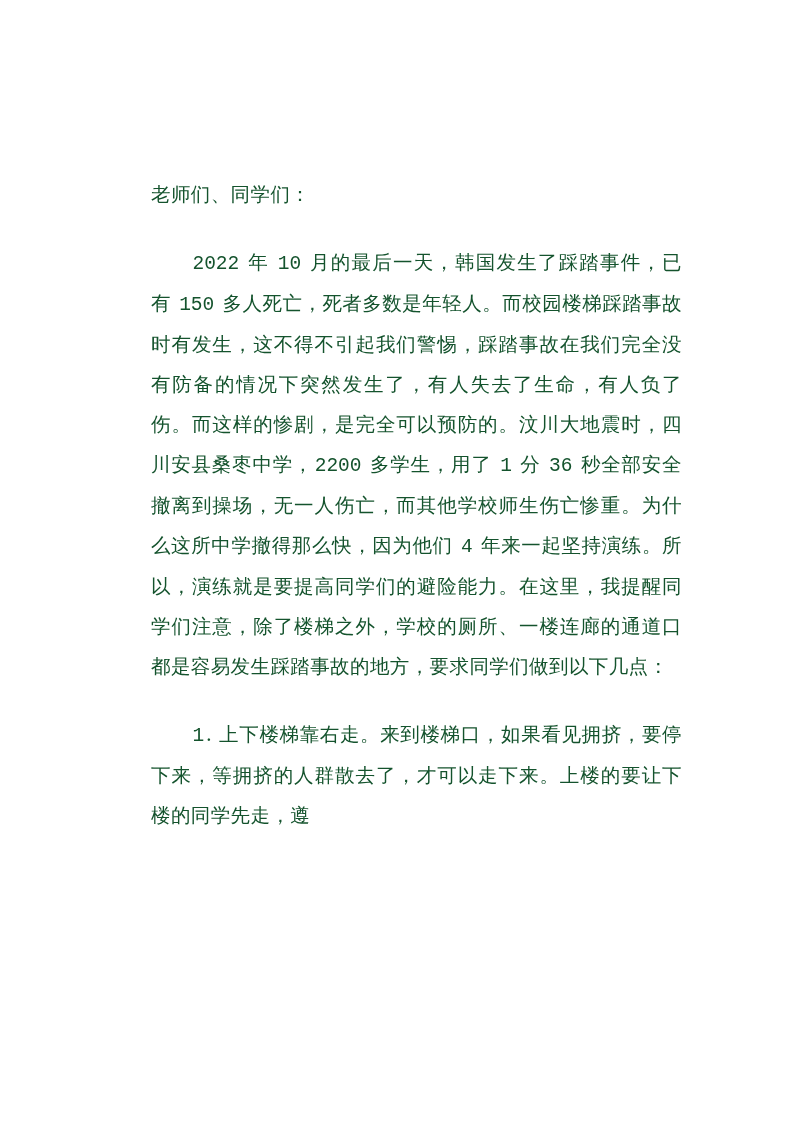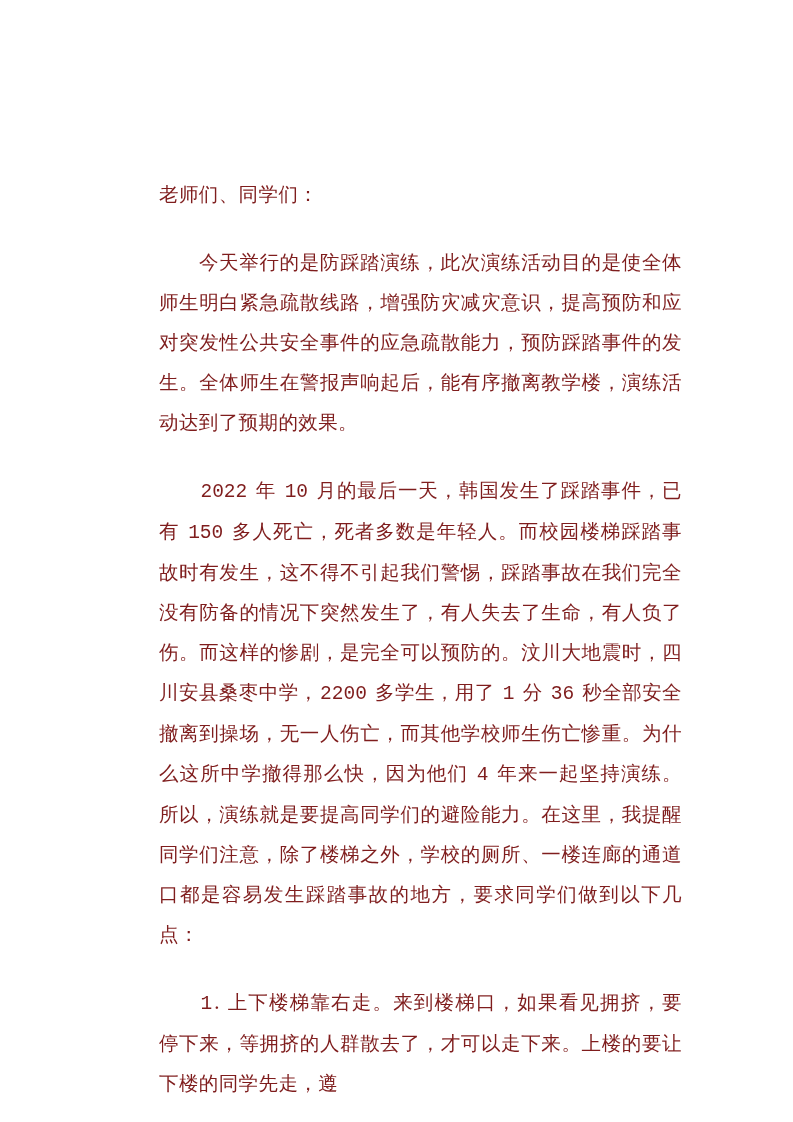--- a/index.html
+++ b/index.html
@@ -18,24 +18,24 @@
   .text-block {
     position: absolute;
     left: 151px;
     top: 175px;
     width: 531px;
   }
   .para {
     font-family: "DejaVu Serif", "Liberation Serif", serif;
     font-size: 19.5px;
     line-height: 40px;
-    color: #7f1d1d;
+    color: #14532d;
     text-align: justify;
     text-justify: inter-ideograph;
-    margin: 0 0 28px 8px;
+    margin: 0 0 28px 0;
     letter-spacing: 0.4px;
     -webkit-font-smoothing: antialiased;
   }
   .para.indent {
     text-indent: 2.05em;
   }
   .para.last {
     margin-bottom: 0;
   }
   .num {
@@ -45,20 +45,19 @@
   }
 </style>
 </head>
 <body>
 
 <div class="page">
   <div class="text-block">
 
     <p class="para">老师们、同学们：</p>
 
-    <p class="para indent">今天举行的是防踩踏演练，此次演练活动目的是使全体师生明白紧急疏散线路，增强防灾减灾意识，提高预防和应对突发性公共安全事件的应急疏散能力，预防踩踏事件的发生。全体师生在警报声响起后，能有序撤离教学楼，演练活动达到了预期的效果。</p>
 
     <p class="para indent"><span class="num">2022</span> 年 <span class="num">10</span> 月的最后一天，韩国发生了踩踏事件，已有 <span class="num">150</span> 多人死亡，死者多数是年轻人。而校园楼梯踩踏事故时有发生，这不得不引起我们警惕，踩踏事故在我们完全没有防备的情况下突然发生了，有人失去了生命，有人负了伤。而这样的惨剧，是完全可以预防的。汶川大地震时，四川安县桑枣中学，<span class="num">2200</span> 多学生，用了 <span class="num">1</span> 分 <span class="num">36</span> 秒全部安全撤离到操场，无一人伤亡，而其他学校师生伤亡惨重。为什么这所中学撤得那么快，因为他们 <span class="num">4</span> 年来一起坚持演练。所以，演练就是要提高同学们的避险能力。在这里，我提醒同学们注意，除了楼梯之外，学校的厕所、一楼连廊的通道口都是容易发生踩踏事故的地方，要求同学们做到以下几点：</p>
 
     <p class="para indent last"><span class="num">1</span>. 上下楼梯靠右走。来到楼梯口，如果看见拥挤，要停下来，等拥挤的人群散去了，才可以走下来。上楼的要让下楼的同学先走，遵</p>
 
   </div>
 </div>
 
 </body></html>

